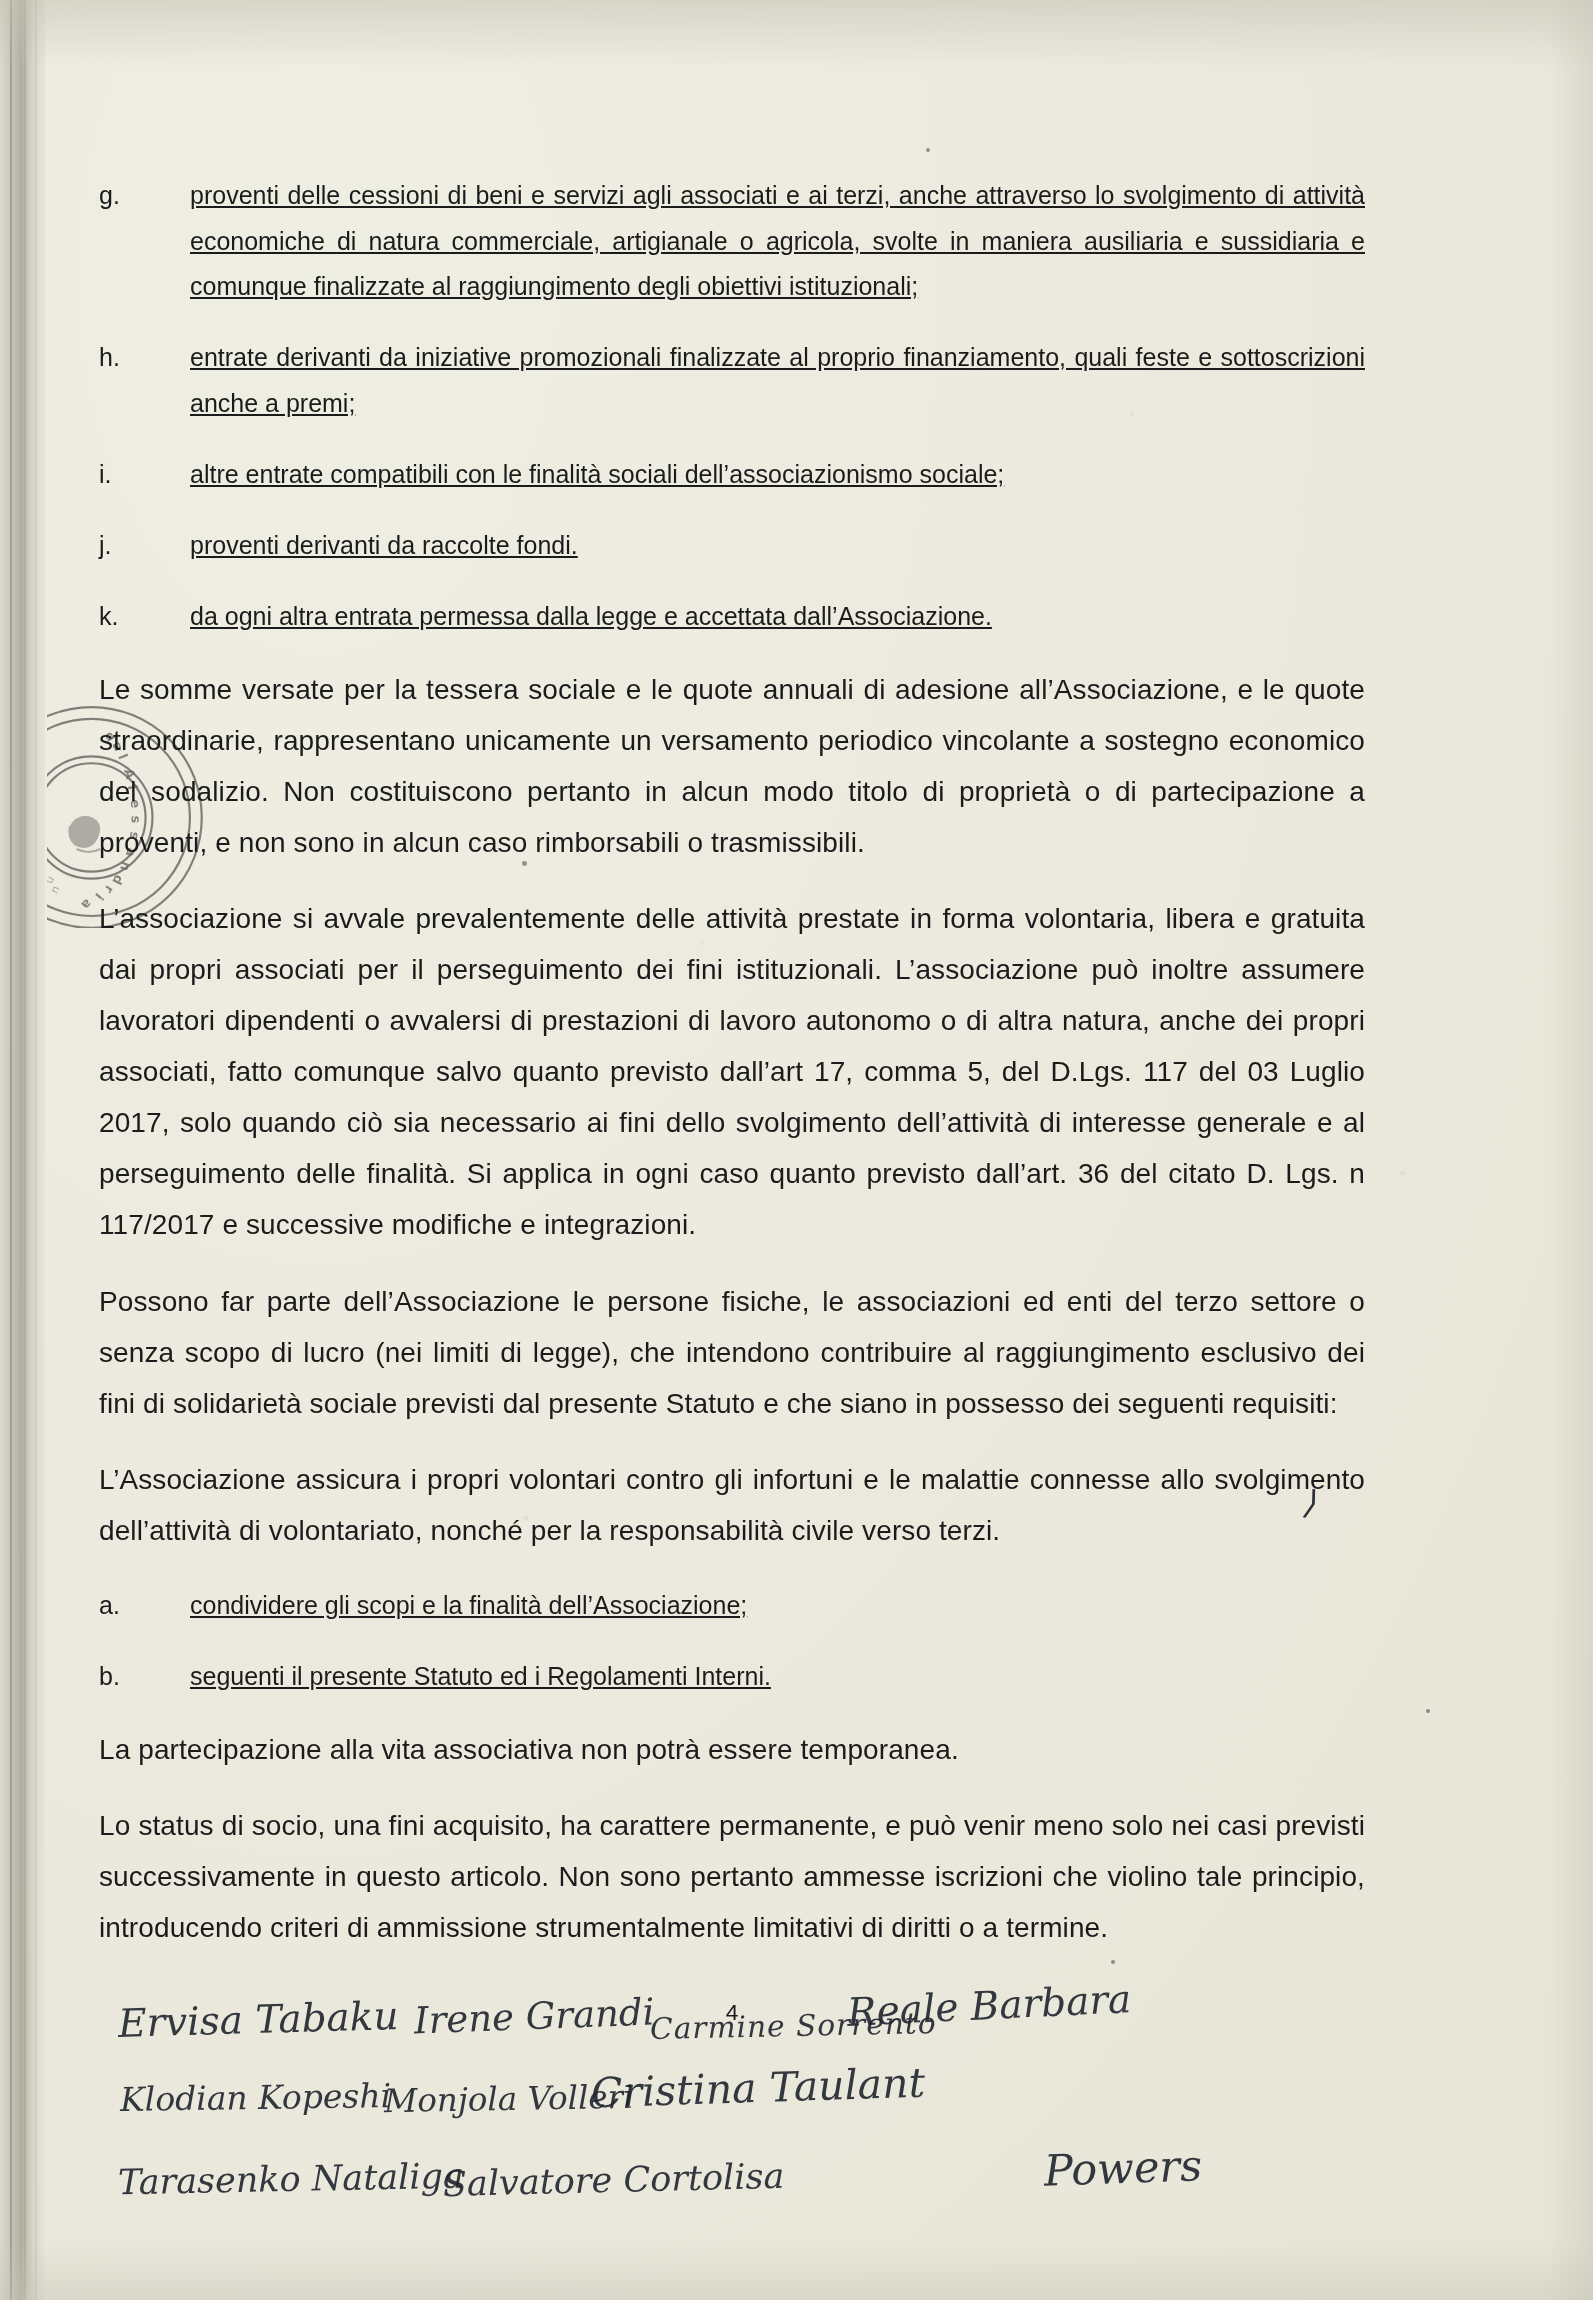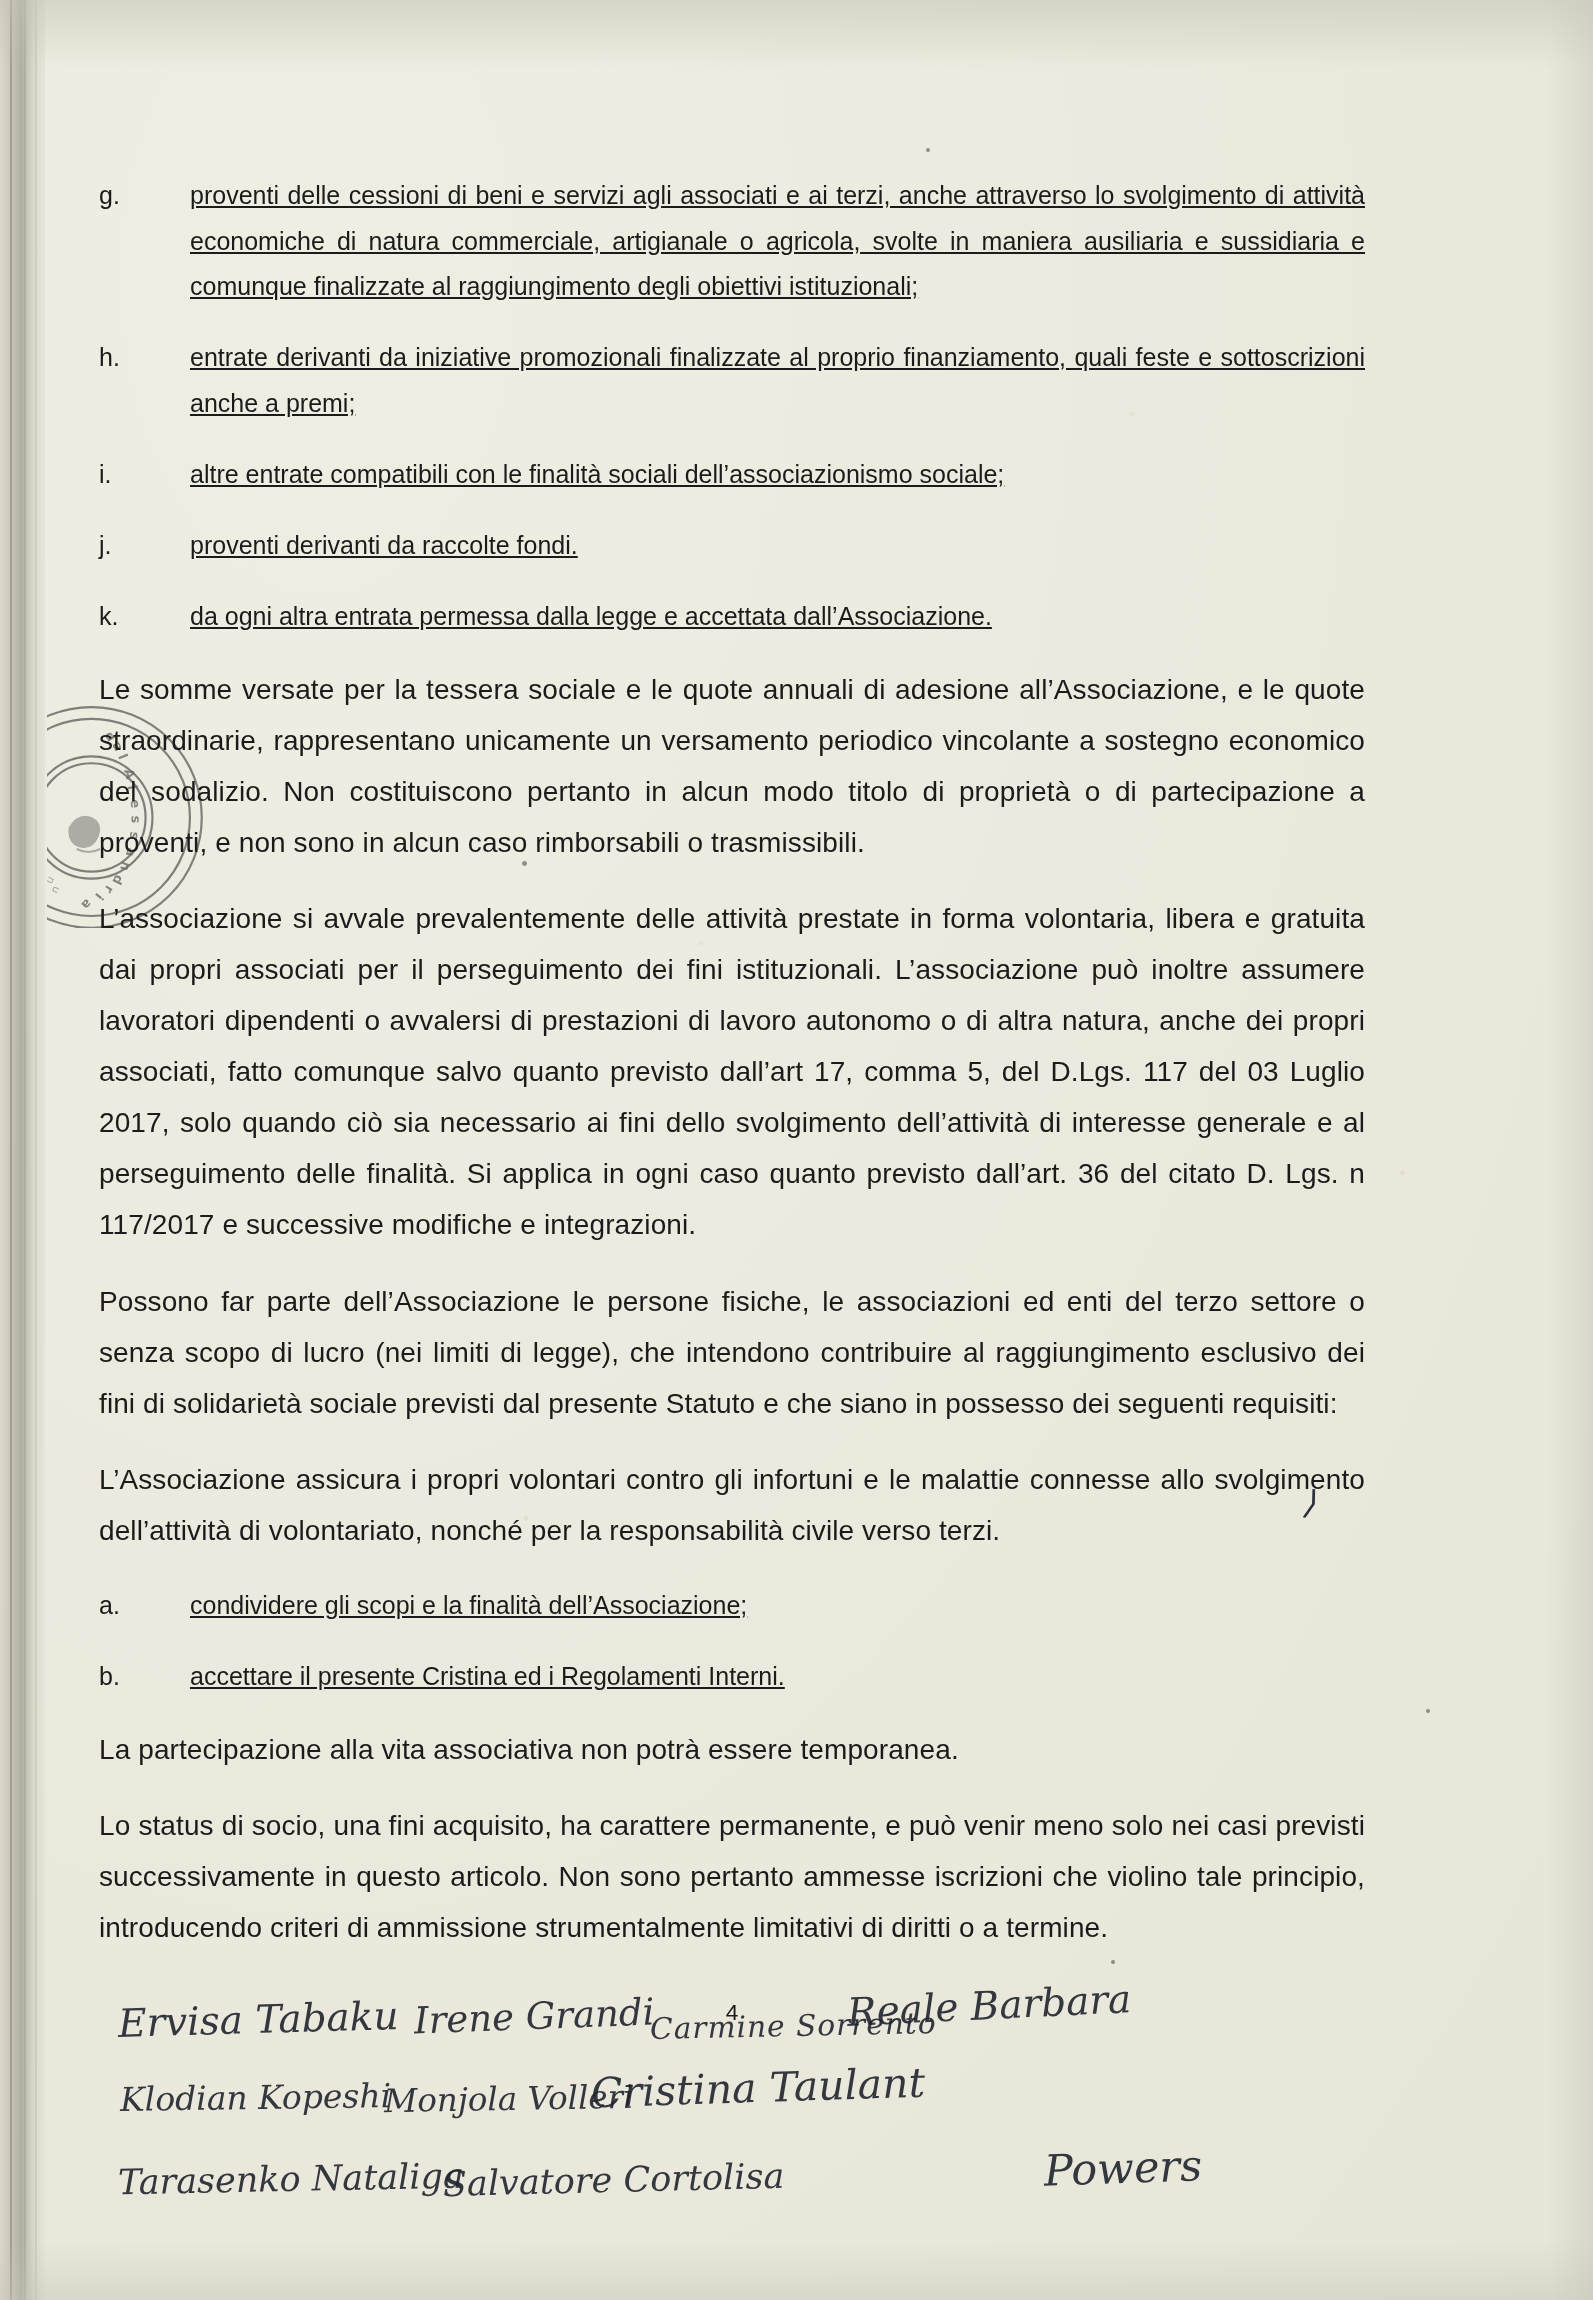--- a/index.html
+++ b/index.html
@@ -266,21 +266,21 @@
     <p class="body">L’associazione si avvale prevalentemente delle attività prestate in forma volontaria, libera e gratuita dai propri associati per il perseguimento dei fini istituzionali. L’associazione può inoltre assumere lavoratori dipendenti o avvalersi di prestazioni di lavoro autonomo o di altra natura, anche dei propri associati, fatto comunque salvo quanto previsto dall’art 17, comma 5, del D.Lgs. 117 del 03 Luglio 2017, solo quando ciò sia necessario ai fini dello svolgimento dell’attività di interesse generale e al perseguimento delle finalità. Si applica in ogni caso quanto previsto dall’art. 36 del citato D. Lgs. n 117/2017 e successive modifiche e integrazioni.</p>
     <p class="body">Possono far parte dell’Associazione le persone fisiche, le associazioni ed enti del terzo settore o senza scopo di lucro (nei limiti di legge), che intendono contribuire al raggiungimento esclusivo dei fini di solidarietà sociale previsti dal presente Statuto e che siano in possesso dei seguenti requisiti:</p>
     <p class="body">L’Associazione assicura i propri volontari contro gli infortuni e le malattie connesse allo svolgimento dell’attività di volontariato, nonché per la responsabilità civile verso terzi.</p>
 
     <div class="listitem nojust">
       <span class="marker">a.</span>
       <span class="itemtext">condividere gli scopi e la finalità dell’Associazione;</span>
     </div>
     <div class="listitem nojust">
       <span class="marker">b.</span>
-      <span class="itemtext">accettare il presente Cristina ed i Regolamenti Interni.</span>
+      <span class="itemtext">seguenti il presente Statuto ed i Regolamenti Interni.</span>
     </div>
 
     <p class="body">La partecipazione alla vita associativa non potrà essere temporanea.</p>
     <p class="body">Lo status di socio, una fini acquisito, ha carattere permanente, e può venir meno solo nei casi previsti successivamente in questo articolo. Non sono pertanto ammesse iscrizioni che violino tale principio, introducendo criteri di ammissione strumentalmente limitativi di diritti o a termine.</p>
 
     <div class="pagenum">4</div>
   </div>
 
   <div class="handwriting">
     <span class="hw-line hw-1">Ervisa Tabaku</span>

